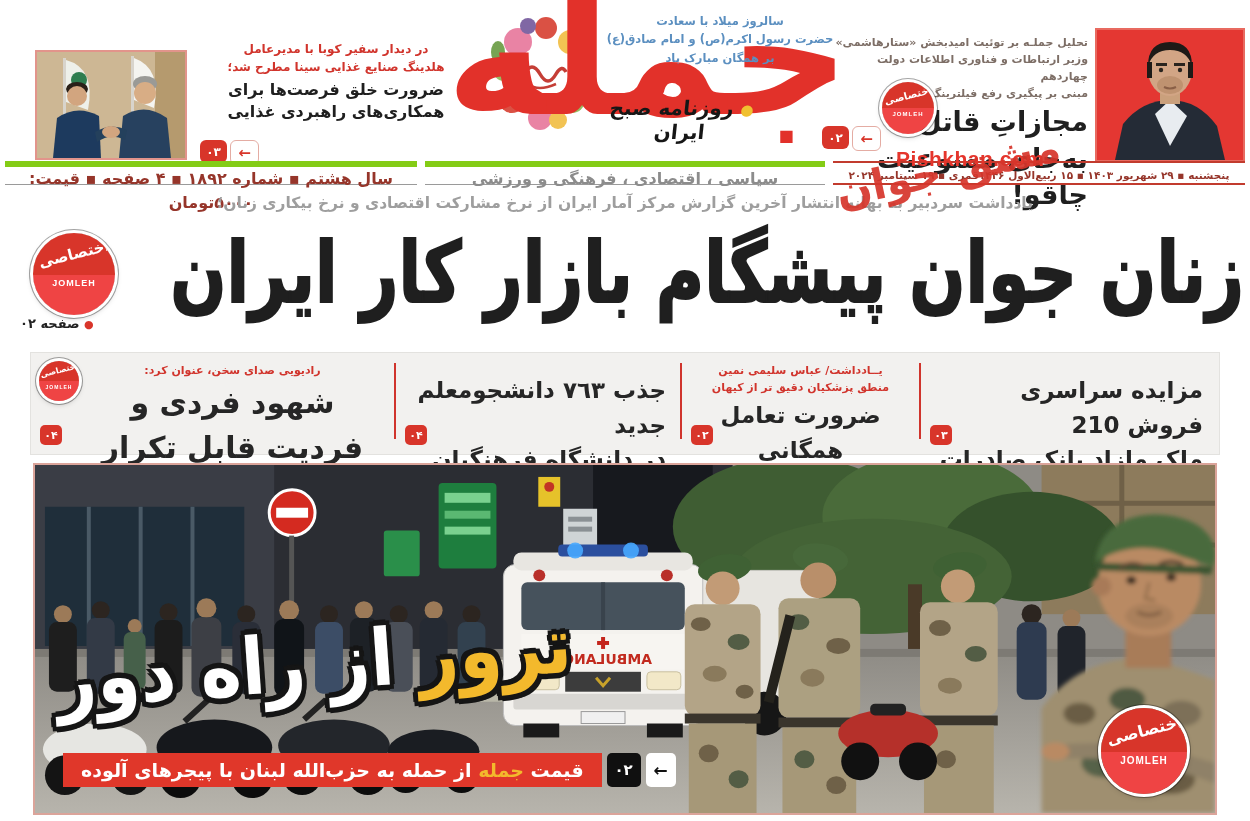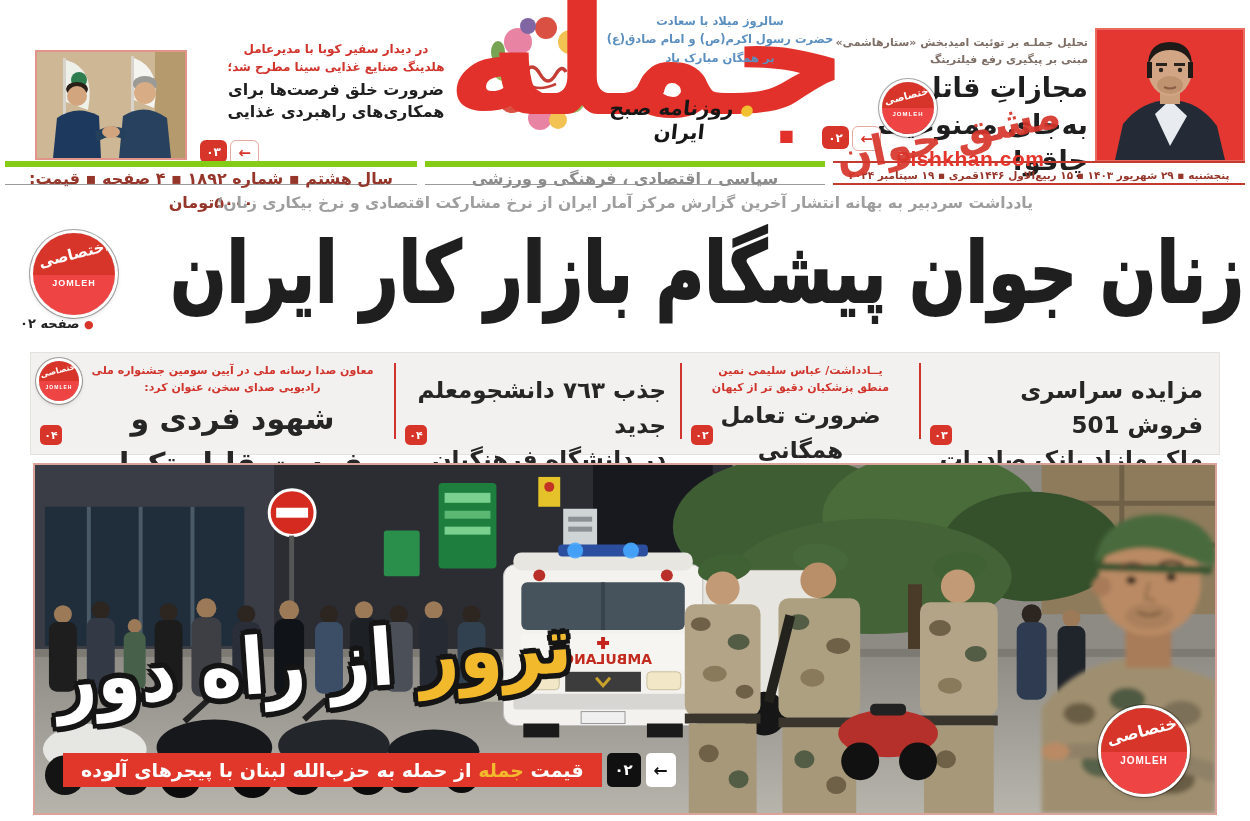--- a/index.html
+++ b/index.html
@@ -160,20 +160,21 @@
     <circle cx="64" cy="40" r="2.2" fill="#2a241e"></circle>
       <circle cx="83" cy="40" r="2.2" fill="#2a241e"></circle>
     <ellipse cx="73" cy="55" rx="13" ry="9" fill="#b68a66" opacity="0.7"></ellipse>
     <path d="M67,57 q6,3 12,0" stroke="#8a5f46" stroke-width="2" fill="none"></path>
   </svg>
 </div>
 
 <div class="abs" style="left:828px;top:34px;width:260px;">
   <div class="kicker-gray" style="text-align:right;">
     <div>تحلیل جملـه بر توئیت امیدبخش «ستارهاشمی»</div>
+    <div>وزیر ارتباطات و فناوری اطلاعات دولت چهاردهم</div>
     <div>مبنی بر پیگیری رفع فیلترینگ</div>
   </div>
   <div class="hl" style="font-size:27px;line-height:1.35;text-align:right;margin-top:2px;position:relative;">
     <div>مجازاتِ قاتل</div>
     <div>به‌جای ممنوعیت چاقو!</div>
     <div class="abs" id="calligraphy">مشق جوان</div>
   </div>
   <div class="jbadge abs" style="left:54px;top:48px;width:52px;height:52px;">
     <div class="jb-top" style="font-size:10px;">
         <span>اختصاصی</span>
@@ -201,21 +202,21 @@
 </div>
 <div class="abs" id="lead-pagelabel">
   <span class="dot">●</span>
   <span>صفحه ۰۲</span>
 </div>
 
 <div class="abs" id="strip">
 
   <div class="scol" style="right:0;width:298px;padding:20px 16px 0;text-align:right;">
     <div class="s-hl">
-      <div>مزایده سراسری فروش 501</div>
+      <div>مزایده سراسری فروش 210</div>
       <div>ملک مازاد بانک صادرات ایران</div>
     </div>
     <span class="pg s-pg">۰۳</span>
   </div>
   <div class="sep" style="left:888px;"></div>
 
   <div class="scol" style="right:300px;width:237px;padding:10px 8px 0;text-align:center;">
     <div class="s-kick">
       <div>یــادداشت/ عباس سلیمی نمین</div>
       <div>منطق پزشکیان دقیق تر از کیهان</div>
@@ -229,21 +230,20 @@
     <div class="s-hl">
       <div>جذب ٧٦٣ دانشجومعلم جدید</div>
       <div>در دانشگاه فرهنگیان یزد</div>
     </div>
     <span class="pg s-pg">۰۴</span>
   </div>
   <div class="sep" style="left:363px;"></div>
 
   <div class="scol" style="right:825px;width:363px;padding:10px 14px 0 54px;text-align:center;">
     <div class="s-kick">
-      <div>معاون صدا رسانه ملی در آیین سومین جشنواره ملی</div>
       <div>رادیویی صدای سخن، عنوان کرد:</div>
     </div>
     <div class="s-hl" style="margin-top:0;font-size:30px;">شهود فردی و فردیت قابل تکرار نیست</div>
     <span class="pg s-pg">۰۴</span>
     <div class="jbadge abs" style="left:8px;top:8px;width:40px;height:40px;">
       <div class="jb-top" style="font-size:8px;">
           <span>اختصاصی</span>
         </div>
       <div class="jb-bot" style="font-size:5px;">JOMLEH</div>
     </div>

